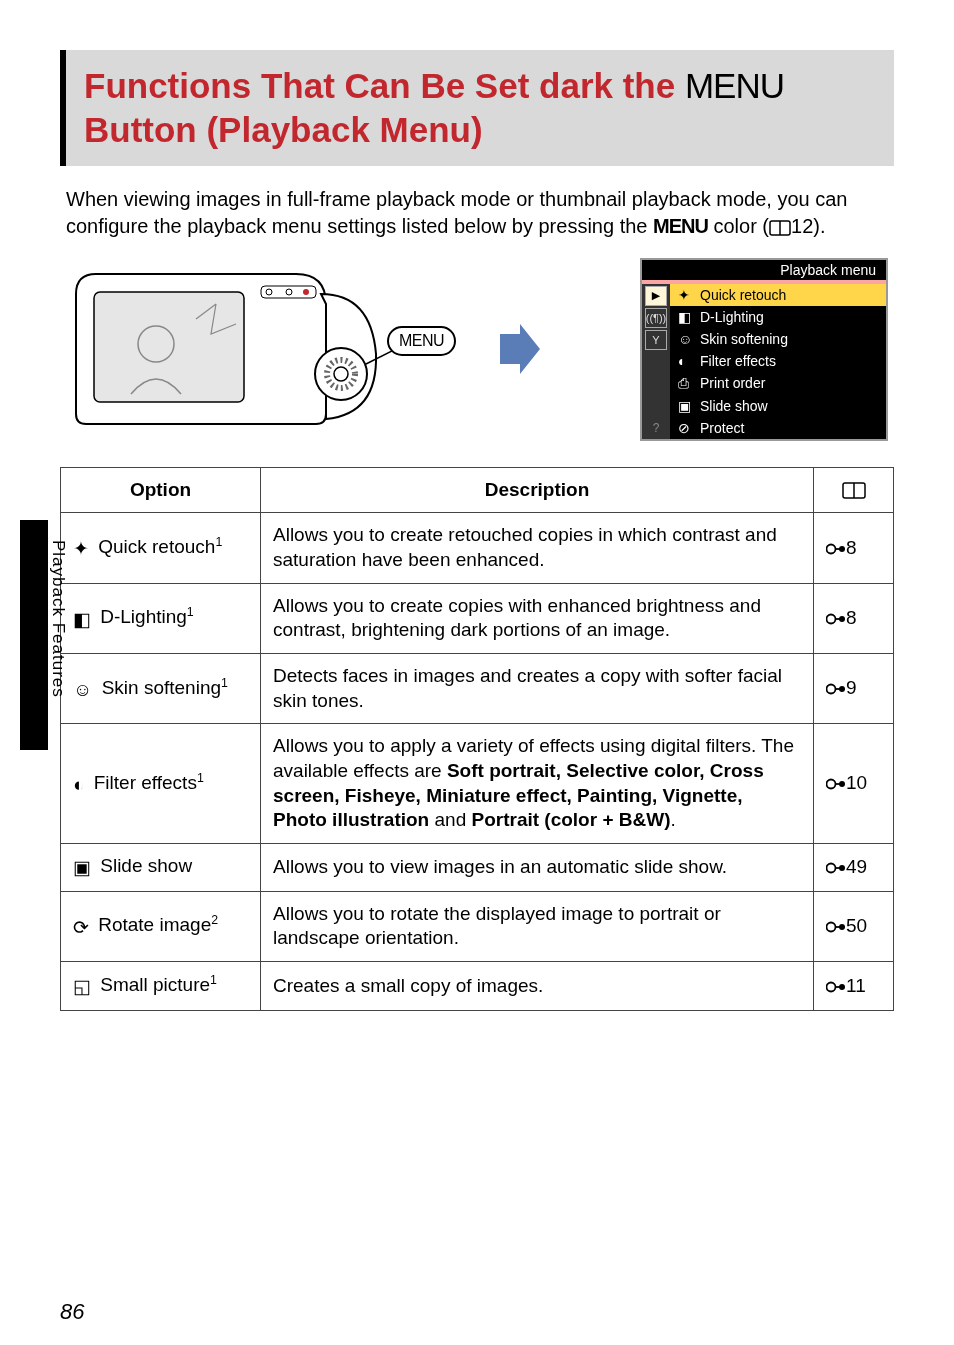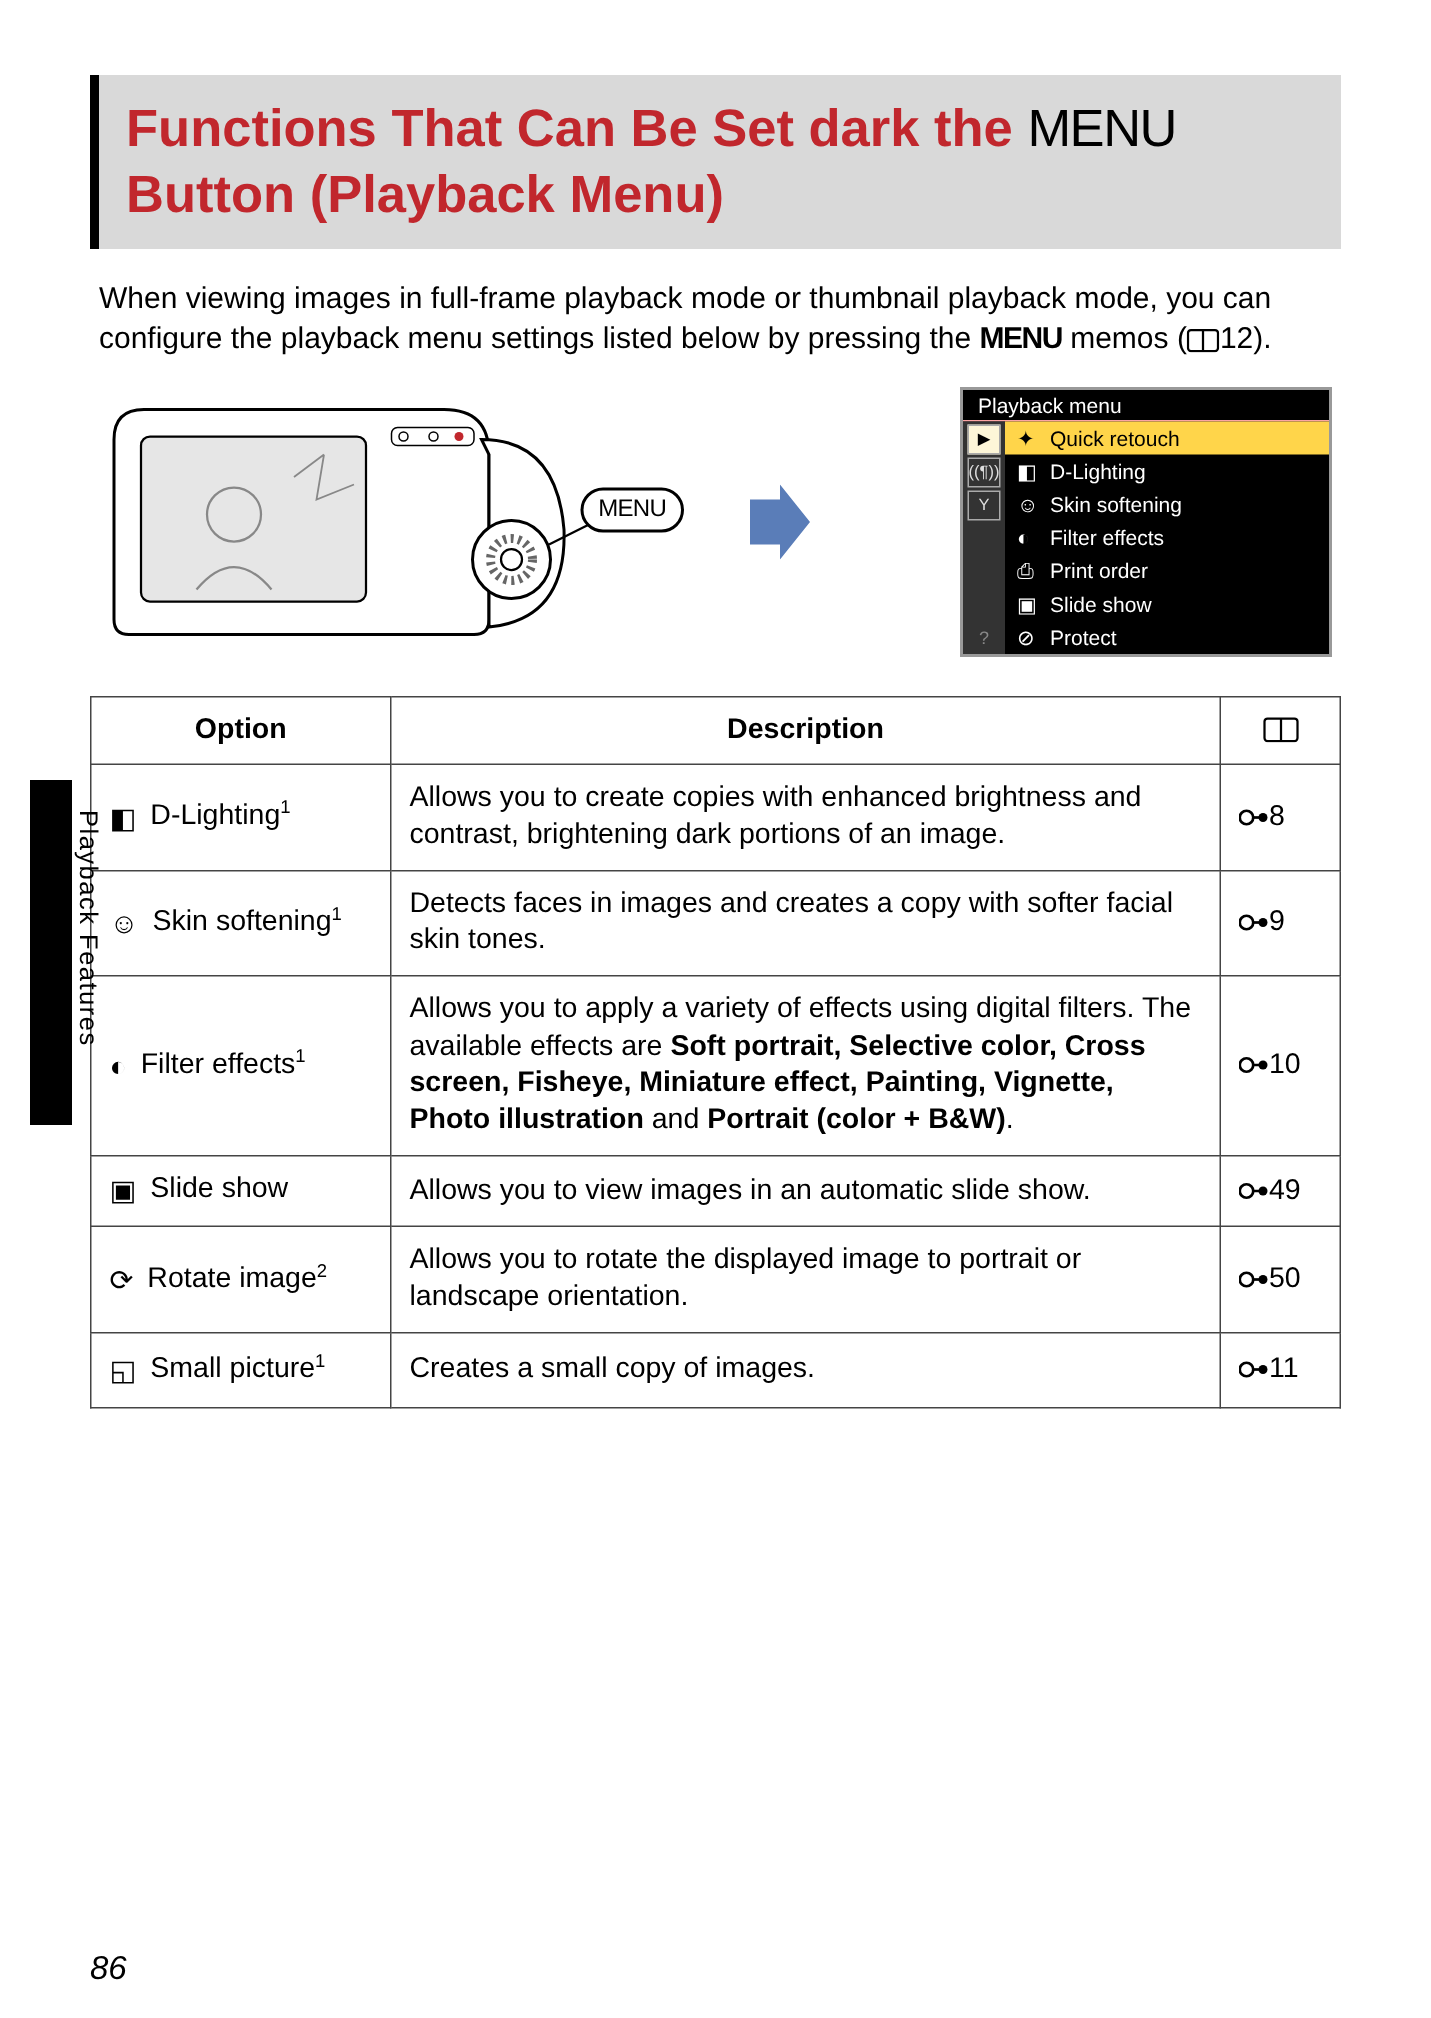--- a/index.html
+++ b/index.html
@@ -69,21 +69,22 @@
   .arrow svg { display:block; }
   .lcd-menu {
     width: 248px;
     background: #000;
     border: 2px solid #999;
     font-size: 14px;
   }
   .lcd-header {
     color: #fff;
     padding: 2px 10px;
-    border-bottom: 1px solid #fca5a5;
+    border-bottom: 4px solid #fca5a5;
+    text-align: right;
   }
   .lcd-body { display: flex; }
   .lcd-tabs {
     width: 28px;
     background: #333;
     display: flex;
     flex-direction: column;
     align-items: center;
     padding-top: 2px;
     gap: 2px;
@@ -133,21 +134,21 @@
 <div class="side-tab"></div>
 <div class="side-label">Playback Features</div>
 
 <div class="title-block">
   <h1>
     <span>Functions That Can Be Set dark the </span><span class="menu-word">MENU</span><span> Button (Playback Menu)</span>
   </h1>
 </div>
 
 <p class="intro">
-  <span>When viewing images in full-frame playback mode or thumbnail playback mode, you can configure the playback menu settings listed below by pressing the </span><span class="menu-word" style="font-weight:700">MENU</span><span> memos (</span><span class="book-icon"><svg width="22" height="16">
+  <span>When viewing images in full-frame playback mode or thumbnail playback mode, you can configure the playback menu settings listed below by pressing the </span><span class="menu-word" style="font-weight:700">MENU</span><span> color (</span><span class="book-icon"><svg width="22" height="16">
         <rect x="1" y="1" width="20" height="14" rx="2" fill="none" stroke="#000" stroke-width="1.5"></rect>
         <line x1="11" y1="1" x2="11" y2="15" stroke="#000" stroke-width="1.5"></line>
       </svg></span><span>12</span><span>).</span>
 </p>
 
 <div class="diagram-row">
   <div class="camera-box">
     <svg width="330" height="170" viewBox="0 0 330 170">
 
       <path d="M10 30 Q10 10 30 10 L230 10 Q260 10 260 40 L260 150 Q260 160 250 160 L20 160 Q10 160 10 150 Z" fill="#fff" stroke="#000" stroke-width="2"></path>
@@ -230,20 +231,29 @@
       <th>Option</th>
       <th>Description</th>
       <th><span class="book-icon"><svg width="24" height="17">
               <rect x="1" y="1" width="22" height="15" rx="2" fill="none" stroke="#000" stroke-width="1.5"></rect>
               <line x1="12" y1="1" x2="12" y2="16" stroke="#000" stroke-width="1.5"></line>
             </svg></span></th>
     </tr>
   </thead>
   <tbody id="rows">
       <tr>
+        <td class="opt"><span class="ic-inline">✦</span> Quick retouch<sup>1</sup></td>
+        <td>Allows you to create retouched copies in which contrast and saturation have been enhanced.</td>
+        <td class="ref"><svg width="20" height="14" style="vertical-align:-2px">
+            <circle cx="5" cy="7" r="4.5" fill="none" stroke="#000" stroke-width="1.8"></circle>
+            <line x1="9" y1="7" x2="14" y2="7" stroke="#000" stroke-width="1.8"></line>
+            <circle cx="16" cy="7" r="3" fill="#000"></circle>
+          </svg>8</td>
+      </tr>
+      <tr>
         <td class="opt"><span class="ic-inline">◧</span> D-Lighting<sup>1</sup></td>
         <td>Allows you to create copies with enhanced brightness and contrast, brightening dark portions of an image.</td>
         <td class="ref"><svg width="20" height="14" style="vertical-align:-2px">
             <circle cx="5" cy="7" r="4.5" fill="none" stroke="#000" stroke-width="1.8"></circle>
             <line x1="9" y1="7" x2="14" y2="7" stroke="#000" stroke-width="1.8"></line>
             <circle cx="16" cy="7" r="3" fill="#000"></circle>
           </svg>8</td>
       </tr>
       <tr>
         <td class="opt"><span class="ic-inline">☺</span> Skin softening<sup>1</sup></td>

